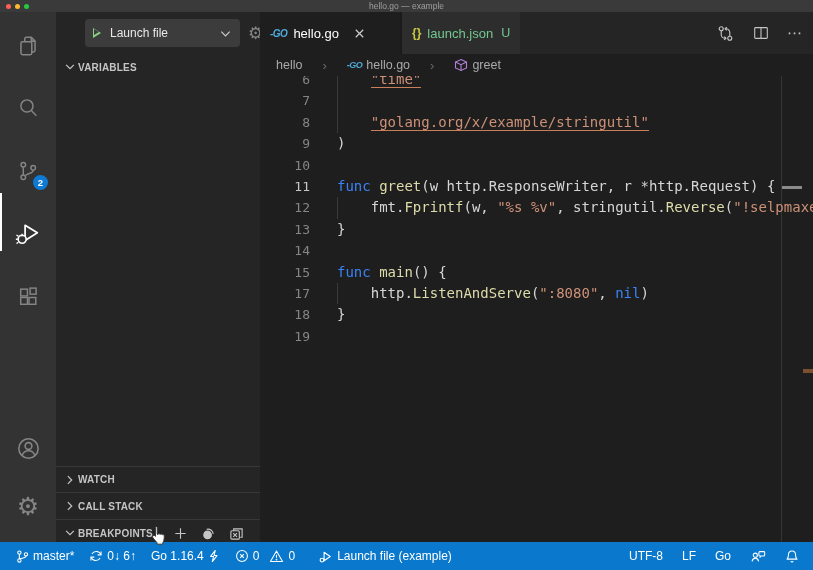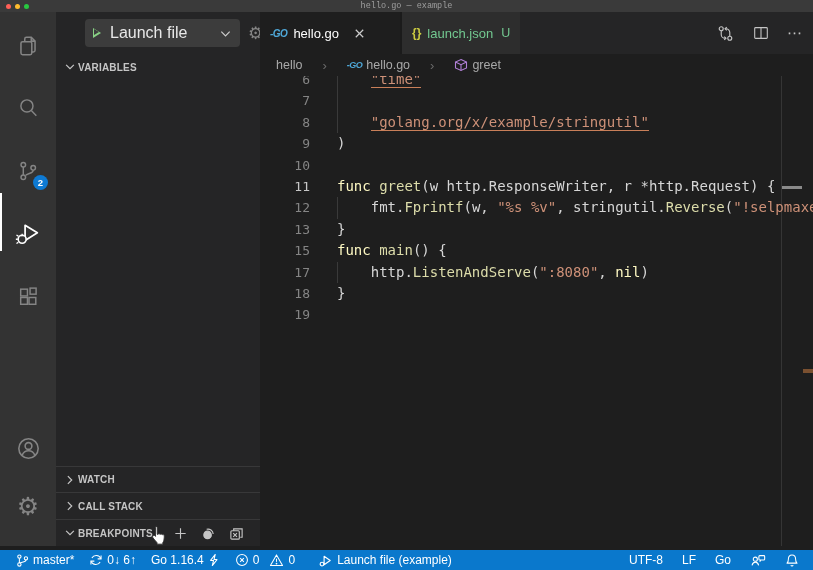--- a/index.html
+++ b/index.html
@@ -6,21 +6,21 @@
   html,body { width:813px; height:570px; background:#1E1E1E; overflow:hidden;
               font-family:"Liberation Sans", sans-serif; }
   .window { position:relative; width:813px; height:570px; background:#1E1E1E; }
 
   
   .titlebar { position:absolute; top:0; left:0; right:0; height:12px; background:#3a3a3a;
               display:flex; align-items:center; justify-content:center; }
   .traffic { position:absolute; left:6px; top:3.5px; display:flex; gap:4px; }
   .traffic i { width:5px; height:5px; border-radius:50%; display:block; }
   .tl-red{background:#FF5F57}.tl-yellow{background:#FEBC2E}.tl-green{background:#28C840}
-  .win-title { font-size:8.5px; color:#9f9f9f;font-family:Liberation Mono, monospace; }
+  .win-title { font-size:8.5px; color:#9f9f9f; }
 
   
   .main { position:absolute; top:12px; left:0; right:0; height:534px; display:flex; }
 
   
   .activitybar { width:56px; background:#333333; position:relative; flex:none; }
   .ab-item { width:56px; height:52px; display:flex; align-items:center; justify-content:center;
              position:relative; color:#858585; cursor:pointer; }
   .ab-item svg { stroke:#858585; fill:none; stroke-width:1.4; }
   .ab-item.active svg { stroke:#ffffff; }
@@ -34,21 +34,21 @@
   
   .sidebar { width:204px; background:#252526; position:relative; flex:none; display:flex;
              flex-direction:column; overflow:hidden; }
   .debug-toolbar { height:42px; flex:none; position:relative; }
   .launch-select { position:absolute; left:29px; top:7px; width:155px; height:28px; background:#3C3C3C;
                    border-radius:4px; display:flex; align-items:center; padding:0 8px; cursor:pointer; }
   .play-tri { width:0; height:0; border-left:8px solid #89D185; border-top:5.5px solid transparent;
               border-bottom:5.5px solid transparent; margin-right:9px; position:relative; }
   .play-tri::after { content:""; position:absolute; left:-6.6px; top:-3.7px; width:0; height:0;
               border-left:5.2px solid #3C3C3C; border-top:3.7px solid transparent; border-bottom:3.7px solid transparent; }
-  .launch-label { color:#e8e8e8; font-size:16px; flex:1; }
+  .launch-label { color:#e8e8e8; font-size:12px; flex:1; }
   .tb-gear { position:absolute; left:192px; top:13px; font-size:17px; }
 
   .section-hdr { height:26px; flex:none; display:flex; align-items:center; padding:0 6px;
                  color:#C5C5C5; font-size:10px; font-weight:bold; letter-spacing:.2px; cursor:pointer; }
   .section-hdr .chev { width:16px; height:16px; display:flex; align-items:center; justify-content:center; }
   .section-hdr svg { stroke:#C5C5C5; fill:none; stroke-width:1.4; }
   .sec-sep { border-top:1px solid rgba(128,128,128,.22); }
   .spacer { flex:1; }
   .bp-actions { margin-left:auto; display:flex; align-items:center; gap:13px; padding-right:10px; }
   .bp-actions svg { stroke:#C5C5C5; fill:none; stroke-width:1.2; cursor:pointer; }
@@ -78,28 +78,28 @@
 
   
   .code { position:absolute; top:64px; left:0; right:0; bottom:0; overflow:hidden; }
   .code-lines { position:absolute; top:-7px; left:0; right:0; }
   .cl { position:relative; height:21.4px; line-height:21.4px; white-space:pre;
         font-family:"DejaVu Sans Mono", monospace; font-size:14px; }
   .ln { position:absolute; left:0; width:50px; text-align:right; color:#858585; font-size:13px; }
   .ln.act { color:#C6C6C6; }
   .ct { position:absolute; left:77px; }
   .guide { position:absolute; left:77px; top:0; bottom:0; width:1px; background:#3a3a3a; }
-  .tk-k{color:#fef9c3}.tk-f{color:#DCDCAA}.tk-s{color:#CE9178}.tk-p{color:#D6D6D6}
+  .tk-k{color:#3b82f6}.tk-f{color:#DCDCAA}.tk-s{color:#CE9178}.tk-p{color:#D6D6D6}
   .tk-u{color:#CE9178; border-bottom:1px solid #c97f59;}
   .vruler { position:absolute; left:521px; top:0; bottom:0; width:1px; background:#353535; }
   .ov-mark-gray { position:absolute; left:522px; top:110px; width:20px; height:3px; background:#8a8a8a; }
   .ov-mark-brown { position:absolute; left:543px; top:293px; width:10px; height:4px; background:#7a5030; }
 
   
-  .statusbar { position:absolute; bottom:0; left:0; right:0; height:20px; background:#0A78CC;
+  .statusbar { position:absolute; bottom:0; left:0; right:0; height:28px; background:#0A78CC;
                color:#ffffff; font-size:12px; display:flex; align-items:center; }
   .sb-left { display:flex; align-items:center; gap:15px; padding-left:15px; }
   .sb-right { margin-left:auto; display:flex; align-items:center; gap:19px; padding-right:14px; }
   .sb-item { display:flex; align-items:center; gap:4px; cursor:pointer; white-space:nowrap; }
   .sb-item svg { stroke:#ffffff; fill:none; stroke-width:1.2; }
 
   .cursor { position:absolute; left:151px; top:525px; z-index:50; pointer-events:none; }
 </style>
 </head>
 <body>
@@ -296,20 +296,21 @@
         <div class="vruler"></div>
         <div class="code-lines">
             <div class="cl"><i class="guide"></i><span class="ln">6</span><span class="ct"><span class="tk-p">    </span><span class="tk-u">"time"</span></span></div>
             <div class="cl"><i class="guide"></i><span class="ln">7</span><span class="ct"></span></div>
             <div class="cl"><i class="guide"></i><span class="ln">8</span><span class="ct"><span class="tk-p">    </span><span class="tk-u">"golang.org/x/example/stringutil"</span></span></div>
             <div class="cl"><span class="ln">9</span><span class="ct"><span class="tk-p">)</span></span></div>
             <div class="cl"><span class="ln">10</span><span class="ct"></span></div>
             <div class="cl"><span class="ln act">11</span><span class="ct"><span class="tk-k">func </span><span class="tk-f">greet</span><span class="tk-p">(w http.ResponseWriter, r *http.Request) {</span></span></div>
             <div class="cl"><i class="guide"></i><span class="ln">12</span><span class="ct"><span class="tk-p">    fmt.</span><span class="tk-f">Fprintf</span><span class="tk-p">(w, </span><span class="tk-s">"%s %v"</span><span class="tk-p">, stringutil.</span><span class="tk-f">Reverse</span><span class="tk-p">(</span><span class="tk-s">"!selpmaxe</span></span></div>
             <div class="cl"><span class="ln">13</span><span class="ct"><span class="tk-p">}</span></span></div>
+            <div class="cl"><span class="ln">14</span><span class="ct"></span></div>
             <div class="cl"><span class="ln">15</span><span class="ct"><span class="tk-k">func </span><span class="tk-f">main</span><span class="tk-p">() {</span></span></div>
             <div class="cl"><i class="guide"></i><span class="ln">17</span><span class="ct"><span class="tk-p">    http.</span><span class="tk-f">ListenAndServe</span><span class="tk-p">(</span><span class="tk-s">":8080"</span><span class="tk-p">, </span><span class="tk-k">nil</span><span class="tk-p">)</span></span></div>
             <div class="cl"><span class="ln">18</span><span class="ct"><span class="tk-p">}</span></span></div>
             <div class="cl"><span class="ln">19</span><span class="ct"></span></div>
           </div>
         <div class="ov-mark-gray"></div>
         <div class="ov-mark-brown"></div>
       </div>
     </div>
   </div>

